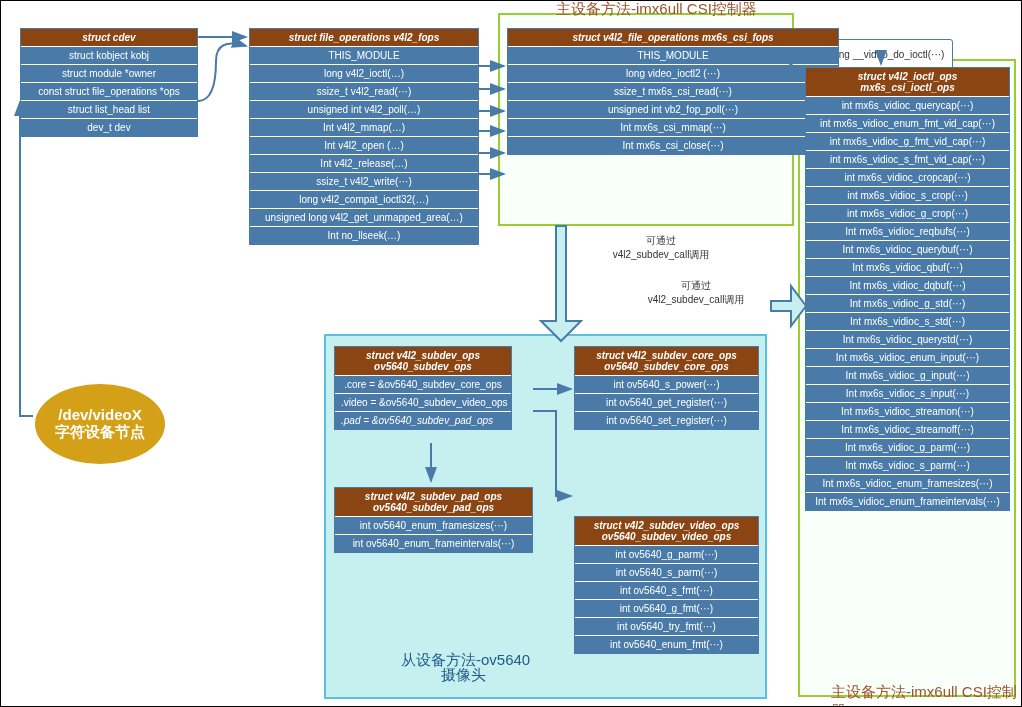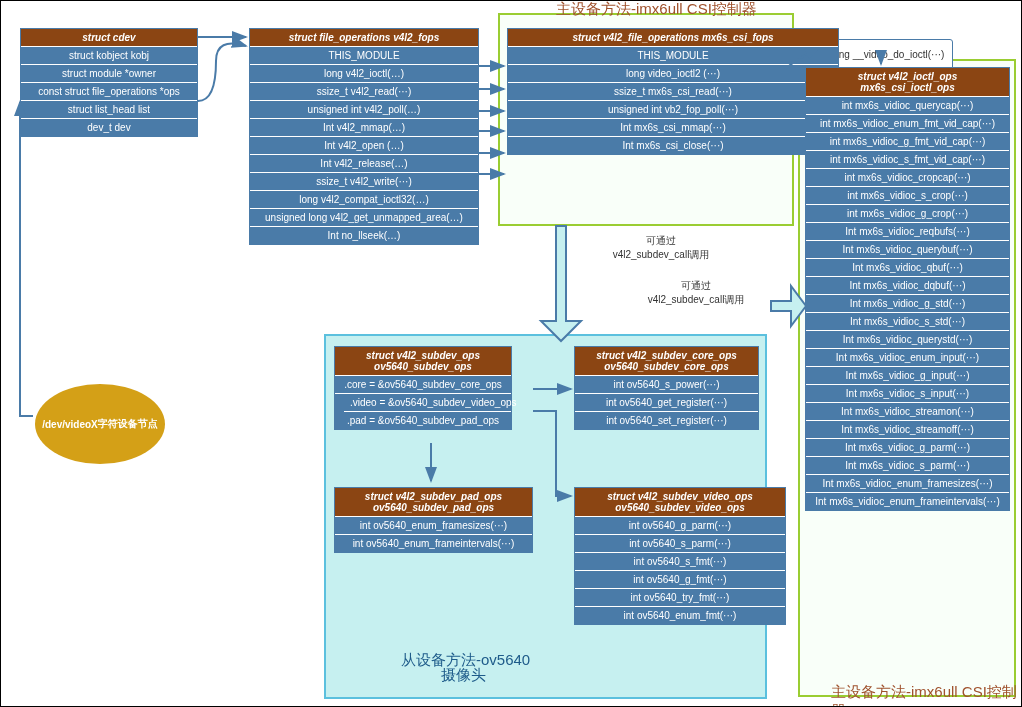--- a/index.html
+++ b/index.html
@@ -3,21 +3,21 @@
 <meta charset="utf-8">
 <style>
 *{box-sizing:border-box;margin:0;padding:0}
 body{font-family:Arial,sans-serif;font-size:10px;background:#fff;width:1022px;height:707px;position:relative;border:1px solid #000}
 .struct-box{border:1px solid #4a7ba8;background:#4a7ba8}
 .struct-header{background:#8b4513;color:#fff;text-align:center;padding:3px 18px;font-weight:bold;font-style:italic;font-size:10px;border-bottom:1px solid #fff}
 .struct-item{background:#4a7ba8;color:#fff;text-align:center;padding:3px 6px;border-bottom:1px solid #fff;font-size:10px;white-space:nowrap}
 .struct-item:last-child{border-bottom:none}
 .region{position:absolute;border:2px solid}
 .region-label{position:absolute;font-size:15px;font-weight:normal}
-.ellipse{position:absolute;background:#d4a017;color:#fff;border-radius:50%;display:flex;flex-direction:row;align-items:center;justify-content:center;font-size:10px;font-weight:bold}
+.ellipse{position:absolute;background:#d4a017;color:#fff;border-radius:50%;display:flex;flex-direction:column;align-items:center;justify-content:center;font-size:15px;font-weight:bold}
 .callout{position:absolute;border:1px solid #4a7ba8;background:#fff;color:#333;padding:9px 8px;font-size:10px;border-radius:3px}
 .arrow{position:absolute;pointer-events:none}
 .note{position:absolute;font-size:10px;color:#333;text-align:center}
 </style>
 </head>
 <body>
 
 <div class="region" style="left:497px;top:12px;width:296px;height:213px;border-color:#9acd32;background:rgba(240,255,240,0.4)"></div>
 <div class="region-label" style="left:555px;top:-1px;color:#a0522d">主设备方法-imx6ull CSI控制器</div>
 
@@ -113,22 +113,22 @@
     </div>
 </div>
 
 <div class="struct-box" style="position:absolute;left:333px;top:345px;width:178px">
   <div class="struct-header">
     <span>struct v4l2_subdev_ops</span><br>
     <span>ov5640_subdev_ops</span>
   </div>
   <div id="subdev-items">
       <div class="struct-item" style="text-align: center;">.core    = &amp;ov5640_subdev_core_ops</div>
-      <div class="struct-item" style="text-align: left; margin-left: 9px;">.video  = &amp;ov5640_subdev_video_ops</div>
-      <div class="struct-item" style="text-align: center;">.pad     = &amp;ov5640_subdev_pad_ops</div>
+      <div class="struct-item" style="text-align: left;">.video  = &amp;ov5640_subdev_video_ops</div>
+      <div class="struct-item" style="text-align: left; font-style: italic;">.pad     = &amp;ov5640_subdev_pad_ops</div>
     </div>
 </div>
 
 <div class="struct-box" style="position:absolute;left:573px;top:345px;width:185px">
   <div class="struct-header">
     <span>struct v4l2_subdev_core_ops</span><br>
     <span>ov5640_subdev_core_ops</span>
   </div>
   <div id="core-items">
       <div class="struct-item">int ov5640_s_power(···)</div>
@@ -141,21 +141,21 @@
   <div class="struct-header">
     <span>struct v4l2_subdev_pad_ops</span><br>
     <span>ov5640_subdev_pad_ops</span>
   </div>
   <div id="pad-items">
       <div class="struct-item">int ov5640_enum_framesizes(···)</div>
       <div class="struct-item">int ov5640_enum_frameintervals(···)</div>
     </div>
 </div>
 
-<div class="struct-box" style="position:absolute;left:573px;top:486px;width:212px">
+<div class="struct-box" style="position:absolute;left:573px;top:515px;width:185px">
   <div class="struct-header">
     <span>struct v4l2_subdev_video_ops</span><br>
     <span>ov5640_subdev_video_ops</span>
   </div>
   <div id="video-items">
       <div class="struct-item">int  ov5640_g_parm(···)</div>
       <div class="struct-item">int  ov5640_s_parm(···)</div>
       <div class="struct-item">int  ov5640_s_fmt(···)</div>
       <div class="struct-item">int  ov5640_g_fmt(···)</div>
       <div class="struct-item">int  ov5640_try_fmt(···)</div>

